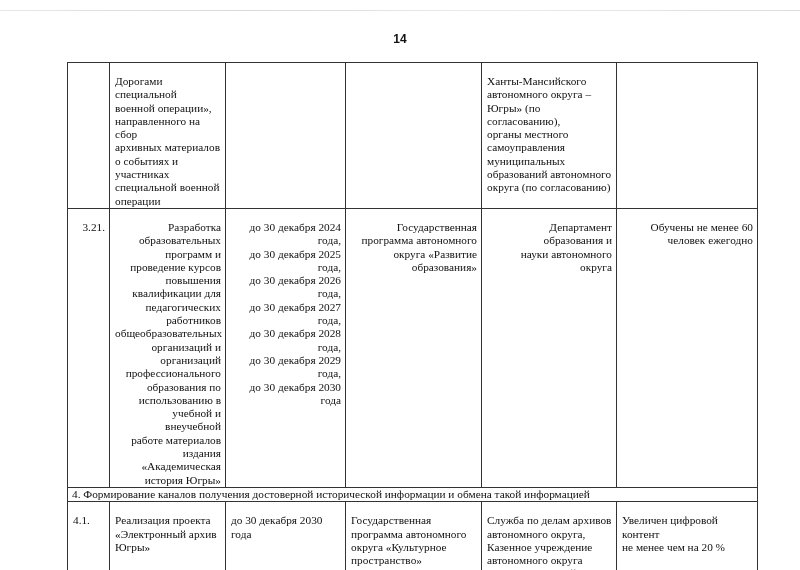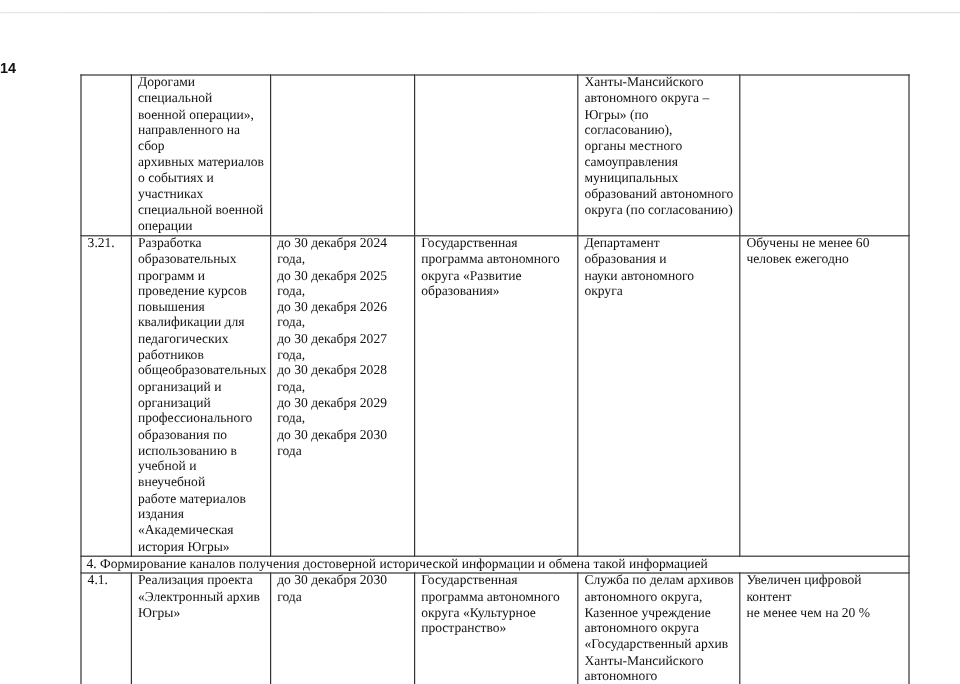--- a/index.html
+++ b/index.html
@@ -1,28 +1,28 @@
 <!DOCTYPE html>
 <html><head>
 <meta charset="utf-8">
 <style>
   html, body { margin:0; padding:0; background:#ffffff; }
   body { width:800px; height:570px; position:relative; overflow:hidden;
          font-family:"Liberation Serif", "DejaVu Serif", serif; color:#111; }
   .scanline { position:absolute; left:0; top:10px; width:800px; height:1px;
               background:linear-gradient(90deg,#ddd,#c8c8c8 30%,#e2e2e2 60%,#cfcfcf); opacity:.7; }
-  .page-num { position:absolute; top:50px; left:0; width:800px; text-align:left;
+  .page-num { position:absolute; top:32px; left:0; width:800px; text-align:center;
               font-family:"Liberation Sans", sans-serif; font-weight:bold; font-size:12px; }
   table { position:absolute; left:67px; top:62px; border-collapse:collapse; table-layout:fixed; width:691px; }
-  td { border:1px solid #333; vertical-align:top; padding:0 4px 0 5px;
+  td { border:1px solid #333; vertical-align:top; padding:12px 4px 0 5px;
        font-size:11.3px; line-height:13.3px; white-space:pre-line; }
   .c1{width:42px} .c2{width:116px} .c3{width:120px} .c4{width:136px} .c5{width:135px} .c6{width:141px}
   .section td { text-align:left; padding:0 4px; }
   .row-cont { height:97px; }
-  .row-321 { height:228px; }
+  .row-321 { height:228px;text-align:right; }
   .row-sec { height:13px; }
   .row-41 { height:109px; }
 </style>
 </head>
 <body>
 
 <div class="scanline"></div>
 <div class="page-num">14</div>
 
 <table>

